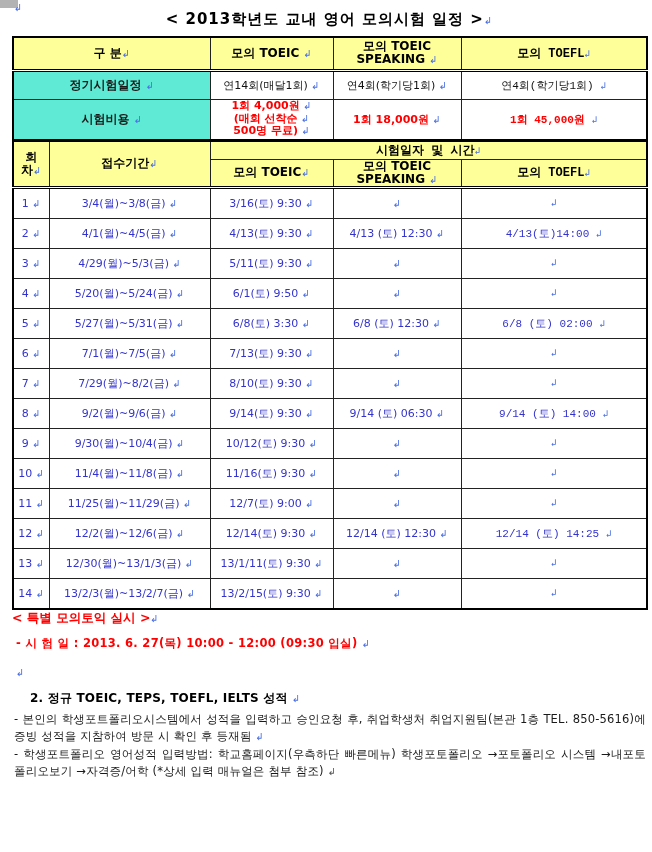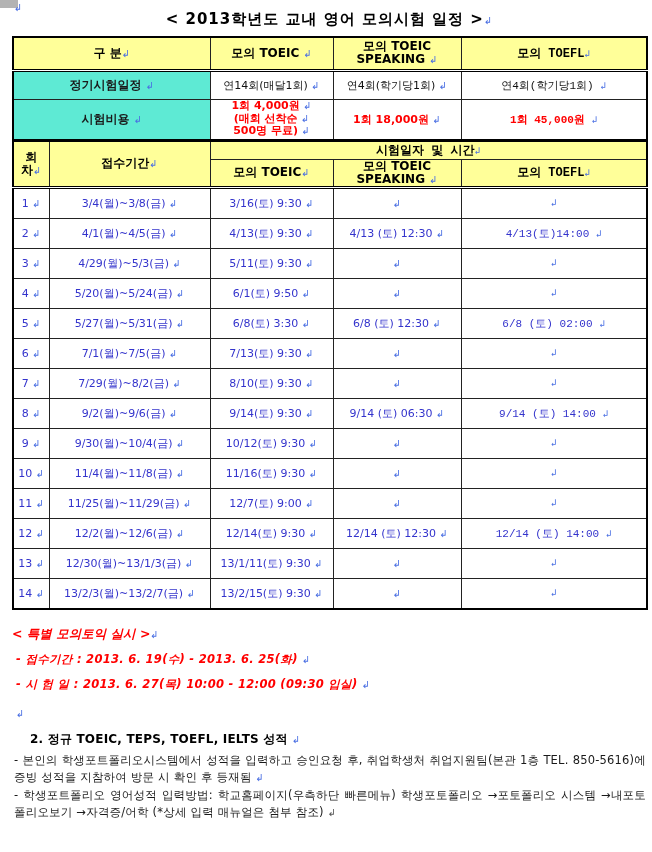--- a/index.html
+++ b/index.html
@@ -38,21 +38,21 @@
   .r-fee{height:41px;}
   .r-span{height:19px;}
   .r-sub{height:27px;}
   .r-data td{height:29px;}
   .two-line{line-height:13px;}
   .round-hdr{line-height:13px;}
   .footnote{
     text-align:right;font-size:11px;color:#000;margin:4px 2px 0 0;
     letter-spacing:0.5px;
   }
-  .special{margin-top:16px;font-size:12px;font-weight:bold;color:#ff0000;font-style:italic;}
+  .special{font-size:12px;font-weight:bold;color:#ff0000;}
   .special .s-title{font-size:12.5px;margin-bottom:9px;}
   .special .s-line{margin:0 0 10px 4px;font-size:11.5px;letter-spacing:0.3px;}
   .lone-mark{margin:2px 0 6px 4px;}
   .sec2-title{font-size:12px;font-weight:bold;color:#000;margin:10px 0 4px 18px;letter-spacing:0.2px;}
   .sec2-para{
     font-size:11.5px;color:#1a1a1a;line-height:17px;text-align:justify;
     margin:0 0 1px 2px;letter-spacing:0.2px;
   }
 </style>
 </head>
@@ -197,21 +197,21 @@
           <td><span class="blue">11/25(월)~11/29(금)</span> <span class="pm">↲</span></td>
           <td><span class="blue">12/7(토) 9:00</span> <span class="pm">↲</span></td>
           <td><span class="pm">↲</span></td>
           <td class="outer-r"><span class="pm">↲</span></td>
         </tr>
         <tr class="r-data">
           <td class="outer-l"><span class="blue">12</span> <span class="pm">↲</span></td>
           <td><span class="blue">12/2(월)~12/6(금)</span> <span class="pm">↲</span></td>
           <td><span class="blue">12/14(토) 9:30</span> <span class="pm">↲</span></td>
           <td><span class="blue">12/14 (토) 12:30</span> <span class="pm">↲</span></td>
-          <td class="outer-r"><span class="blue">12/14 (토) 14:00</span> <span class="pm">↲</span></td>
+          <td class="outer-r"><span class="blue">12/14 (토) 14:25</span> <span class="pm">↲</span></td>
         </tr>
         <tr class="r-data">
           <td class="outer-l"><span class="blue">13</span> <span class="pm">↲</span></td>
           <td><span class="blue">12/30(월)~13/1/3(금)</span> <span class="pm">↲</span></td>
           <td><span class="blue">13/1/11(토) 9:30</span> <span class="pm">↲</span></td>
           <td><span class="pm">↲</span></td>
           <td class="outer-r"><span class="pm">↲</span></td>
         </tr>
         <tr class="r-data">
           <td class="outer-l outer-b"><span class="blue">14</span> <span class="pm">↲</span></td>
@@ -220,21 +220,20 @@
           <td class=" outer-b"><span class="pm">↲</span></td>
           <td class="outer-r outer-b"><span class="pm">↲</span></td>
         </tr>
       </tbody>
   </table>
 
 
   <div class="special">
     <div class="s-title"><span>&lt; 특별 모의토익 실시 &gt;</span><span class="pm">↲</span></div>
     <div id="special-lines">
-        <div class="s-line"><span class="">- 접수기간 : 2013. 6. 19(수) - 2013. 6. 25(화)</span> <span class="pm">↲</span></div>
         <div class="s-line"><span class="">- 시 험 일 : 2013. 6. 27(목) 10:00 - 12:00 (09:30 입실)</span> <span class="pm">↲</span></div>
       </div>
   </div>
 
   <div class="lone-mark"><span class="pm">↲</span></div>
 
   <div class="sec2-title"><span>2.  정규 TOEIC, TEPS, TOEFL, IELTS 성적</span> <span class="pm">↲</span></div>
   <div id="sec2-paras">
       <div class="sec2-para"><span>- 본인의 학생포트폴리오시스템에서 성적을 입력하고 승인요청 후, 취업학생처 취업지원팀(본관 1층 TEL. 850-5616)에 증빙 성적을 지참하여 방문 시 확인 후 등재됨</span> <span class="pm">↲</span></div>
       <div class="sec2-para"><span>- 학생포트폴리오 영어성적 입력방법:  학교홈페이지(우측하단 빠른메뉴) 학생포토폴리오  →포토폴리오 시스템 →내포토폴리오보기 →자격증/어학 (*상세 입력 매뉴얼은 첨부 참조)</span> <span class="pm pm-dark">↲</span></div>

